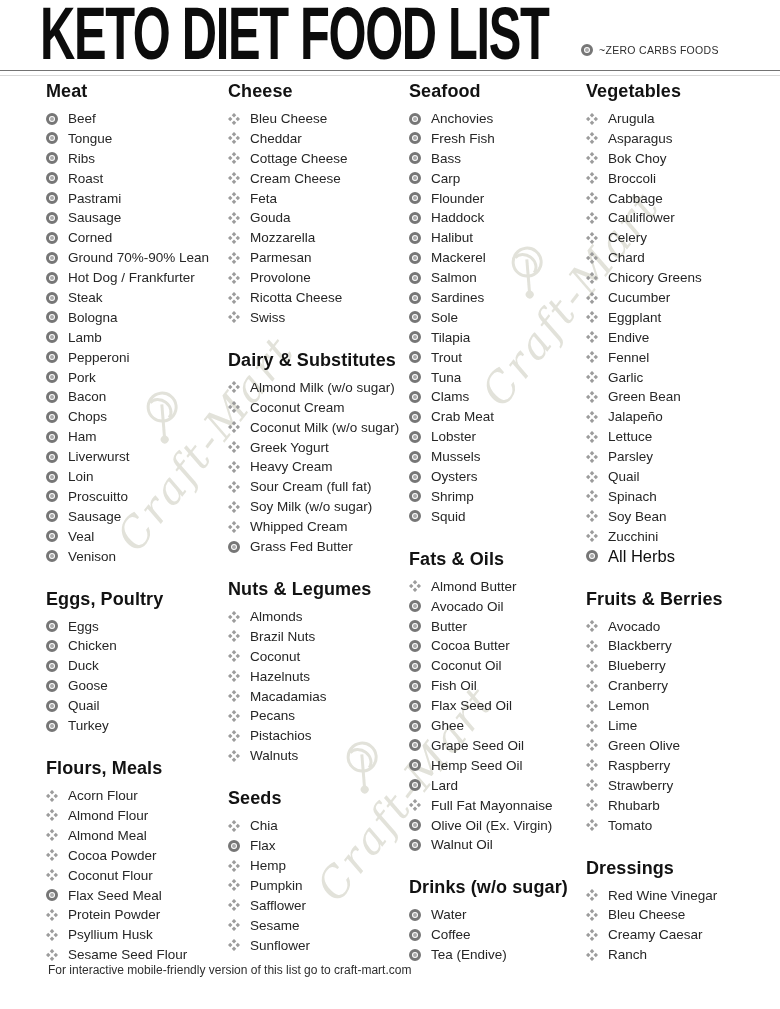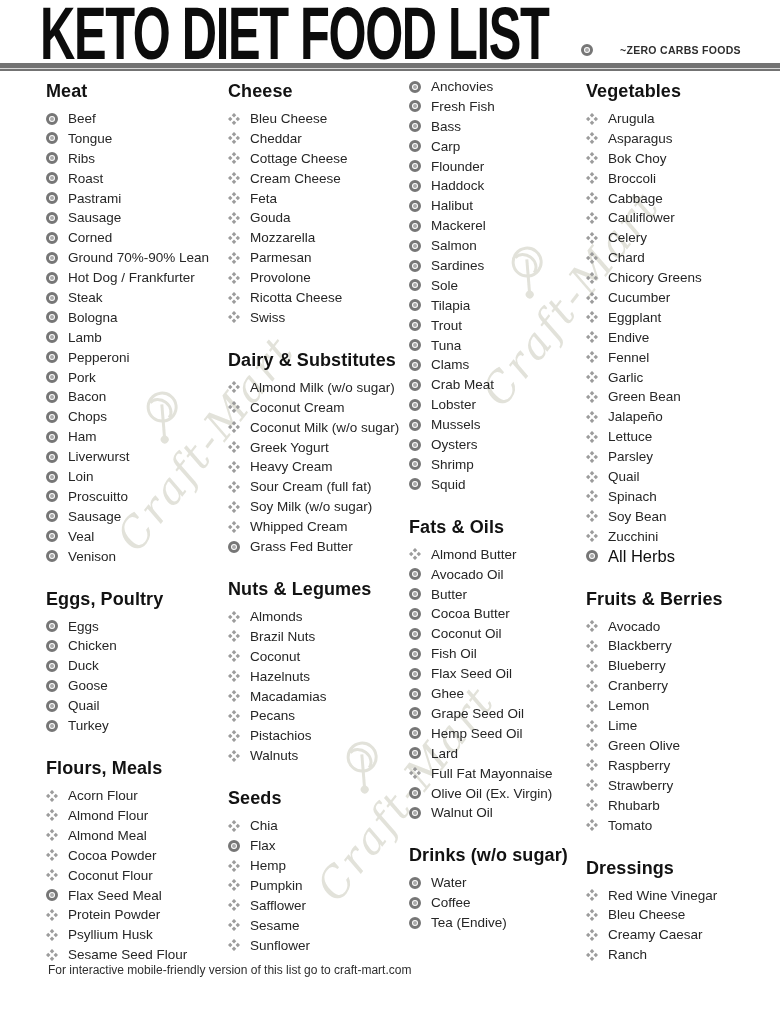--- a/index.html
+++ b/index.html
@@ -3,29 +3,29 @@
 <meta charset="utf-8">
 <style>
   * { margin:0; padding:0; box-sizing:border-box; }
   html,body { background:#f2f2f2; }
   #page {
     position:relative; width:780px; height:1009px; margin:0 auto;
     background:#ffffff; overflow:hidden;
     font-family:"Liberation Sans", sans-serif; color:#222;
   }
   
-  #header { position:relative; height:71px; border-bottom:8px solid #737373; z-index:2; }
+  #header { position:relative; height:71px; border-bottom:1px solid #737373; z-index:2; }
   #header::after { content:""; position:absolute; left:0; right:0; bottom:-6px; height:1px; background:#d8d8d8; }
   #page-title {
     position:absolute; left:40px; top:2px;
     font-size:74px; line-height:64px; font-weight:900; letter-spacing:-2px; color:#0c0c0c;
     transform:scale(0.66,1.0); transform-origin:left top; white-space:nowrap;
   }
   #legend { position:absolute; left:581px; top:44px; display:flex; align-items:center; gap:6px; }
-  #legend .legend-label { font-size:10.5px; font-weight:700; letter-spacing:0.3px; color:#2d2d2d; white-space:nowrap;margin-left:21px; }
+  #legend .legend-label { font-size:10.5px; font-weight:400; letter-spacing:0.3px; color:#2d2d2d; white-space:nowrap; }
   
   .circle-icon {
     flex:0 0 auto; width:12px; height:12px; border-radius:50%;
     border:3px solid #767676; position:relative; background:#fff;
   }
   .circle-icon::after {
     content:""; position:absolute; width:4px; height:4px; border-radius:50%;
     background:#ababab; top:50%; left:50%; transform:translate(-50%,-50%);
   }
   .diamond-icon { flex:0 0 auto; width:12px; height:12px; display:block; }
@@ -610,20 +610,21 @@
               <polygon points="2.2,3.75 4.45,6 2.2,8.25 -0.04999999999999982,6" fill="#9c9c9c"></polygon>
               <polygon points="9.8,3.75 12.05,6 9.8,8.25 7.550000000000001,6" fill="#9c9c9c"></polygon>
               <polygon points="6,7.550000000000001 8.25,9.8 6,12.05 3.75,9.8" fill="#9c9c9c"></polygon>
             </svg>
             <span class="item-label">Sunflower</span>
           </div>
         </div>
       </div>
       <div class="column">
         <div class="section">
+          <div class="section-title">Seafood</div>
           <div class="item">
             <span class="circle-icon"></span>
             <span class="item-label">Anchovies</span>
           </div>
           <div class="item">
             <span class="circle-icon"></span>
             <span class="item-label">Fresh Fish</span>
           </div>
           <div class="item">
             <span class="circle-icon"></span>

